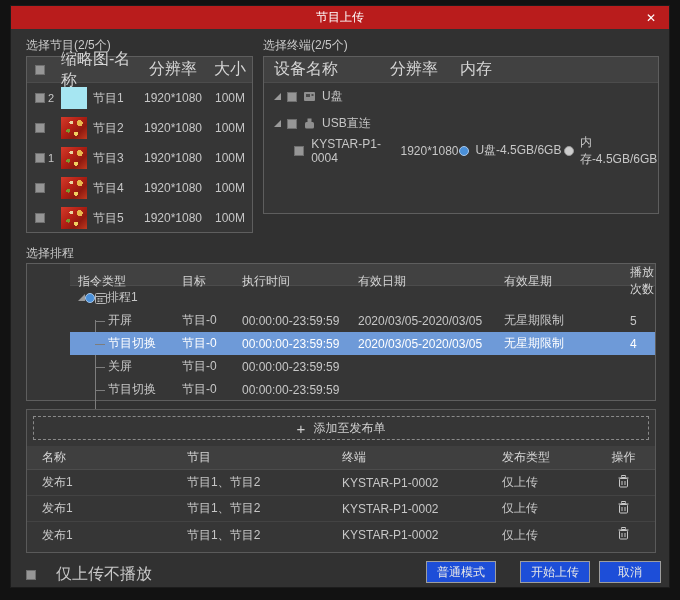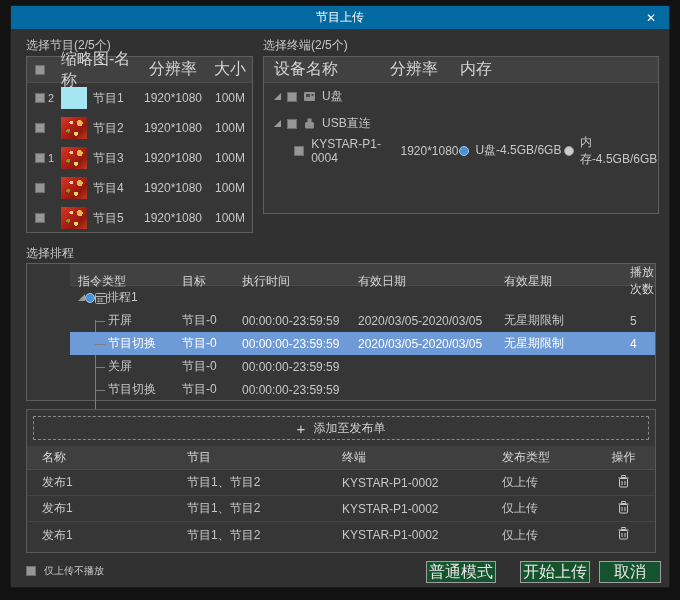--- a/index.html
+++ b/index.html
@@ -2,21 +2,21 @@
 <html><head>
 <meta charset="utf-8">
 <style>
   * { margin:0; padding:0; box-sizing:border-box; }
   html,body { width:680px; height:600px; background:#121212; overflow:hidden;
               font-family:"Liberation Sans","DejaVu Sans",sans-serif; }
   .dialog { position:absolute; left:10px; top:5px; width:660px; height:583px;
             background:#313131; border:1px solid #1c1c1c; }
 
   
-  .titlebar { height:23px; background:#0369a1; display:flex; align-items:center;
+  .titlebar { height:23px; background:#b91c1c; display:flex; align-items:center;
               justify-content:center; color:#fff; font-size:12px; position:relative; }
   .close-btn { position:absolute; right:8px; top:0; height:23px; width:20px;
                display:flex; align-items:center; justify-content:center;
                color:#fff; font-size:12px; }
 
   .sec-label { position:absolute; color:#c9c9c9; font-size:12px; }
 
   .panel { position:absolute; border:1px solid #5e5e5e; background:#363636; }
   .thead { height:26px; background:#414141; display:flex; align-items:center;
            color:#d5d5d5; font-size:16px; border-bottom:1px solid #4c4c4c; }
@@ -78,23 +78,23 @@
   .plus { font-size:15px; color:#d0d0d0; line-height:1; }
   .pub-grid { display:grid; grid-template-columns:145px 155px 160px 105px 1fr; align-items:center; }
   .pub-grid > .pc { padding-left:15px; }
   .pub-grid > .op { text-align:center; }
   .pub-head { height:24px; background:#3f3f3f; color:#d5d5d5; font-size:12px;
               border-bottom:1px solid #4c4c4c; }
   .pub-row { height:26px; color:#c7c7c7; font-size:12px; border-bottom:1px solid #434343; }
 
   
   .foot-check { position:absolute; left:15px; top:558px; display:flex; align-items:center;
-                gap:8px; color:#c9c9c9; font-size:10px; }
-  .btn { position:absolute; top:555px; height:22px; background:#14532d;
-         border:1px solid #9e9e9e; color:#e6e6e6; font-size:16px; display:flex;
+                gap:20px; color:#c9c9c9; font-size:16px; }
+  .btn { position:absolute; top:555px; height:22px; background:#1d4ed8;
+         border:1px solid #9e9e9e; color:#e6e6e6; font-size:12px; display:flex;
          align-items:center; justify-content:center; }
   .btn-normal { left:415px; width:70px; }
   .btn-start  { left:509px; width:70px; }
   .btn-cancel { left:588px; width:62px; }
 </style>
 </head>
 <body>
 
 <div class="dialog">
 

